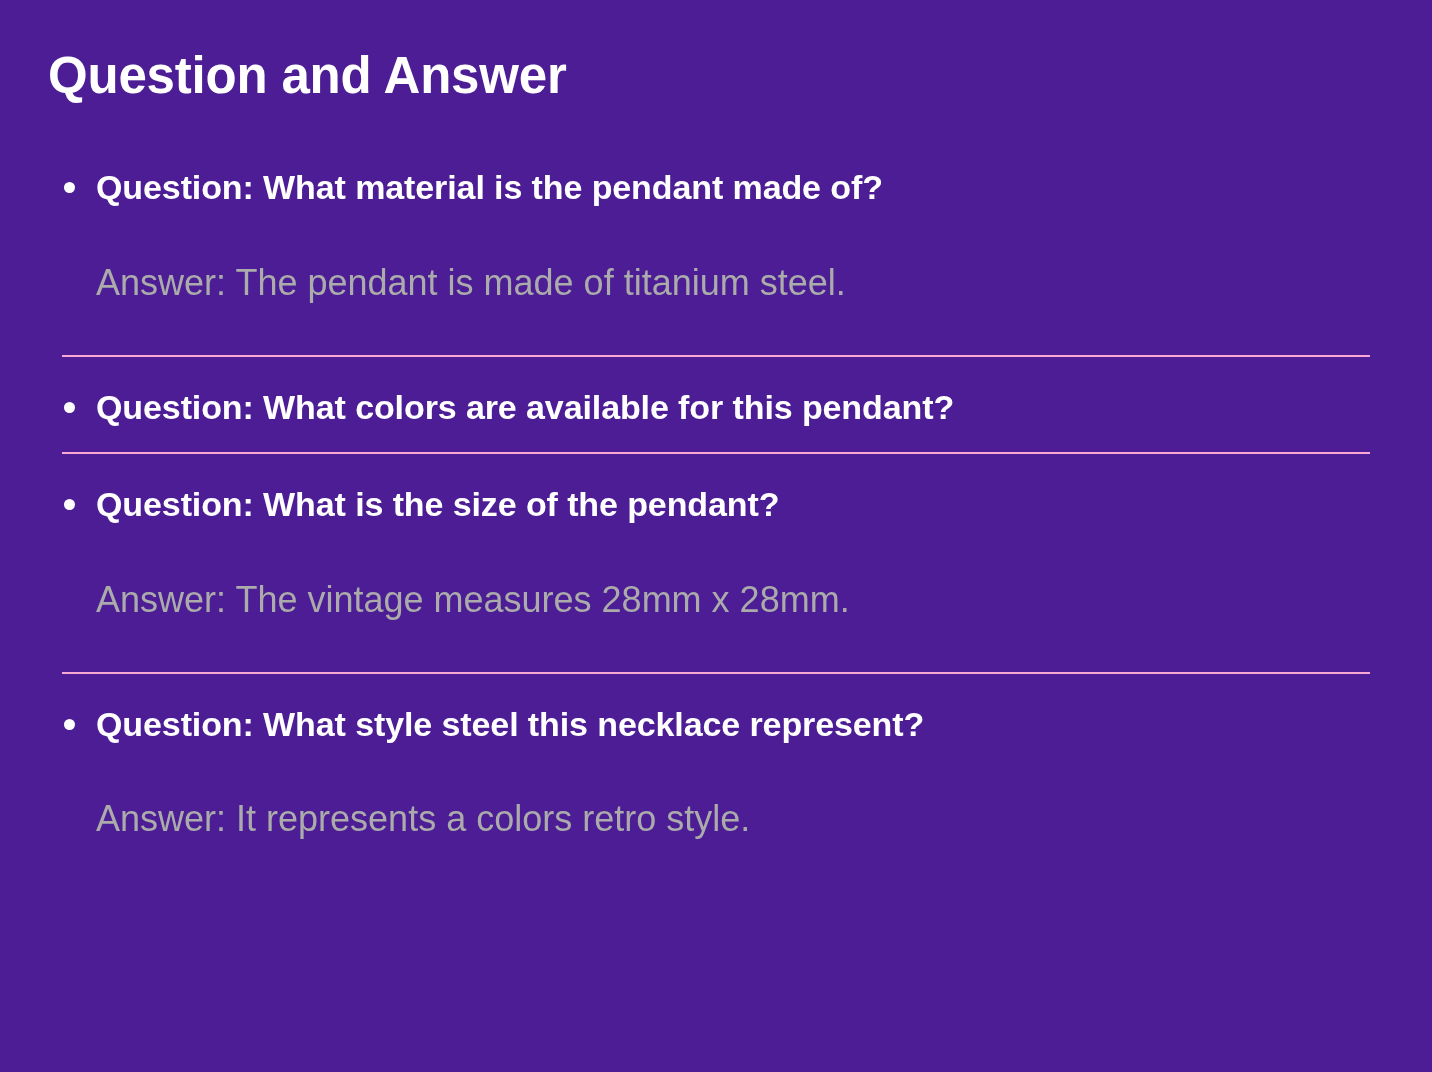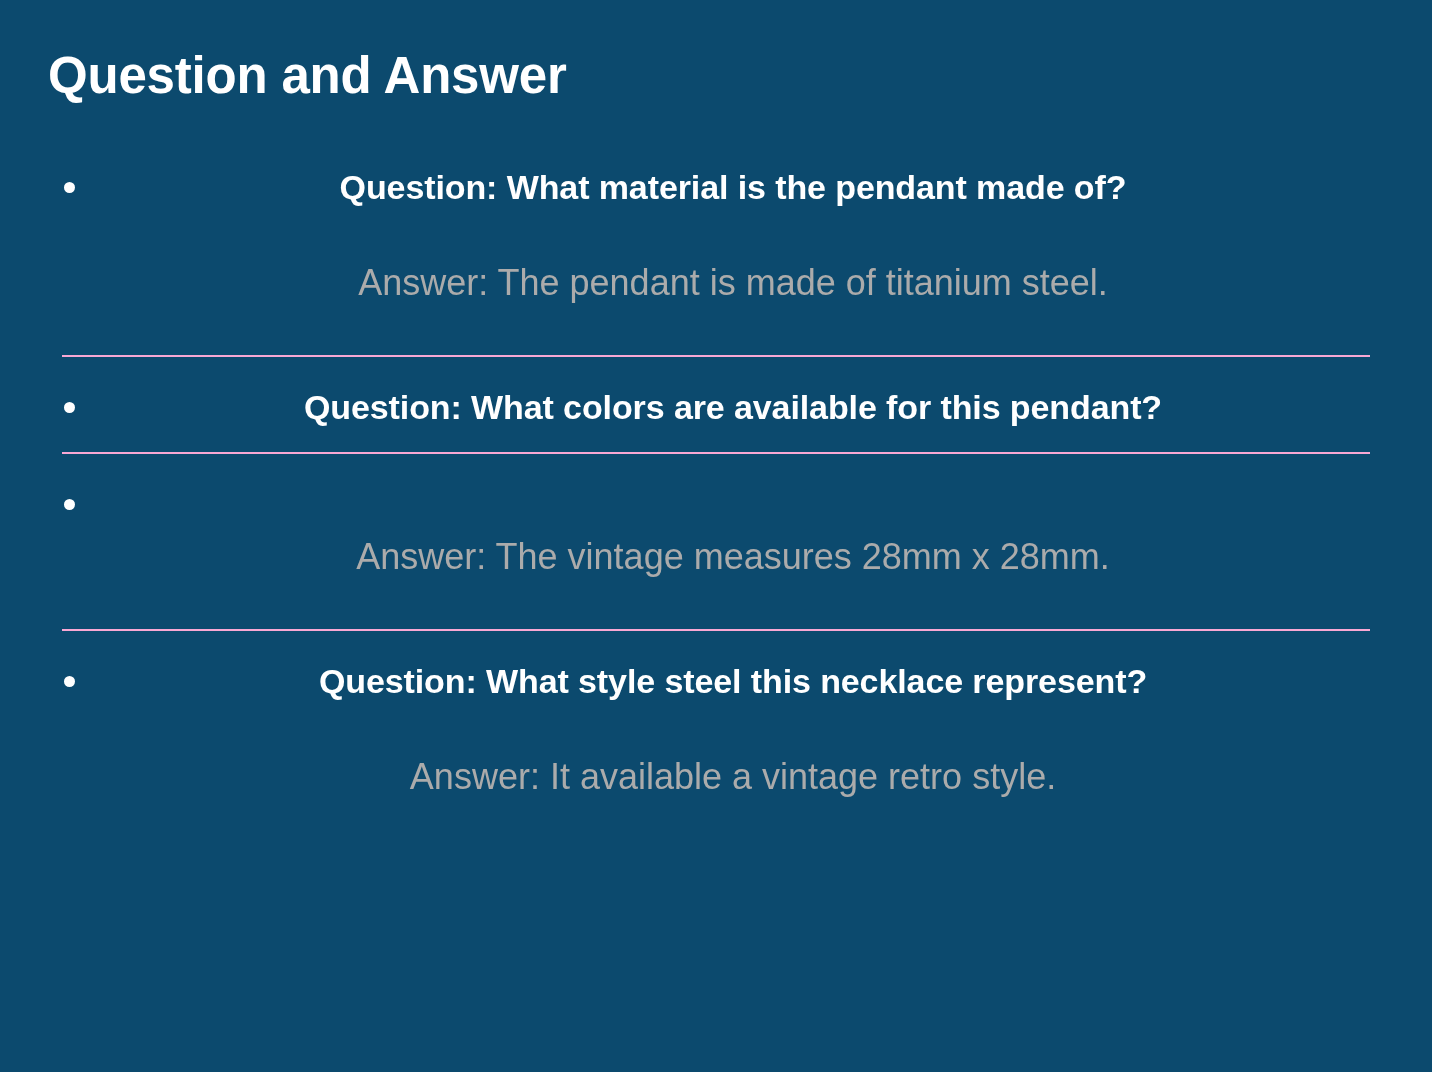--- a/index.html
+++ b/index.html
@@ -14,21 +14,21 @@
     font-family: "Liberation Sans", sans-serif;
     -webkit-font-smoothing: antialiased;
     overflow: hidden;
   }
 
   .qa-panel {
     box-sizing: border-box;
     width: 1432px;
     height: 1072px;
     padding: 48px 48px 0 48px;
-    background: #0c4a6e;
+    background: #4c1d95;
   }
 
   .qa-title {
     margin: 0;
     padding: 0;
     font-size: 51px;
     font-weight: bold;
     line-height: 1.1;
     color: #ffffff;
     letter-spacing: -0.2px;
@@ -38,21 +38,20 @@
     margin: 0;
     padding: 0;
     list-style: none;
     margin-top: 62px;
   }
 
   .qa-item {
     margin: 14px;
     padding: 0;
     position: relative;
-    text-align: center;
   }
 
   .qa-item + .qa-item {
     border-top: 2px solid #f9a8d4;
     margin-top: 24px;
     padding-top: 29px;
   }
 
   .qa-question {
     position: relative;
@@ -106,26 +105,27 @@
     <li class="qa-item">
       <div class="qa-question">
         <span class="qa-bullet"></span>
         <span>Question: What colors are available for this pendant?</span>
       </div>
     </li>
 
     <li class="qa-item">
       <div class="qa-question">
         <span class="qa-bullet"></span>
+        <span>Question: What is the size of the pendant?</span>
       </div>
       <div class="qa-answer">Answer: The vintage measures 28mm x 28mm.</div>
     </li>
 
     <li class="qa-item">
       <div class="qa-question">
         <span class="qa-bullet"></span>
         <span>Question: What style steel this necklace represent?</span>
       </div>
-      <div class="qa-answer">Answer: It available a vintage retro style.</div>
+      <div class="qa-answer">Answer: It represents a colors retro style.</div>
     </li>
 
   </ul>
 </div>
 
 </body></html>

